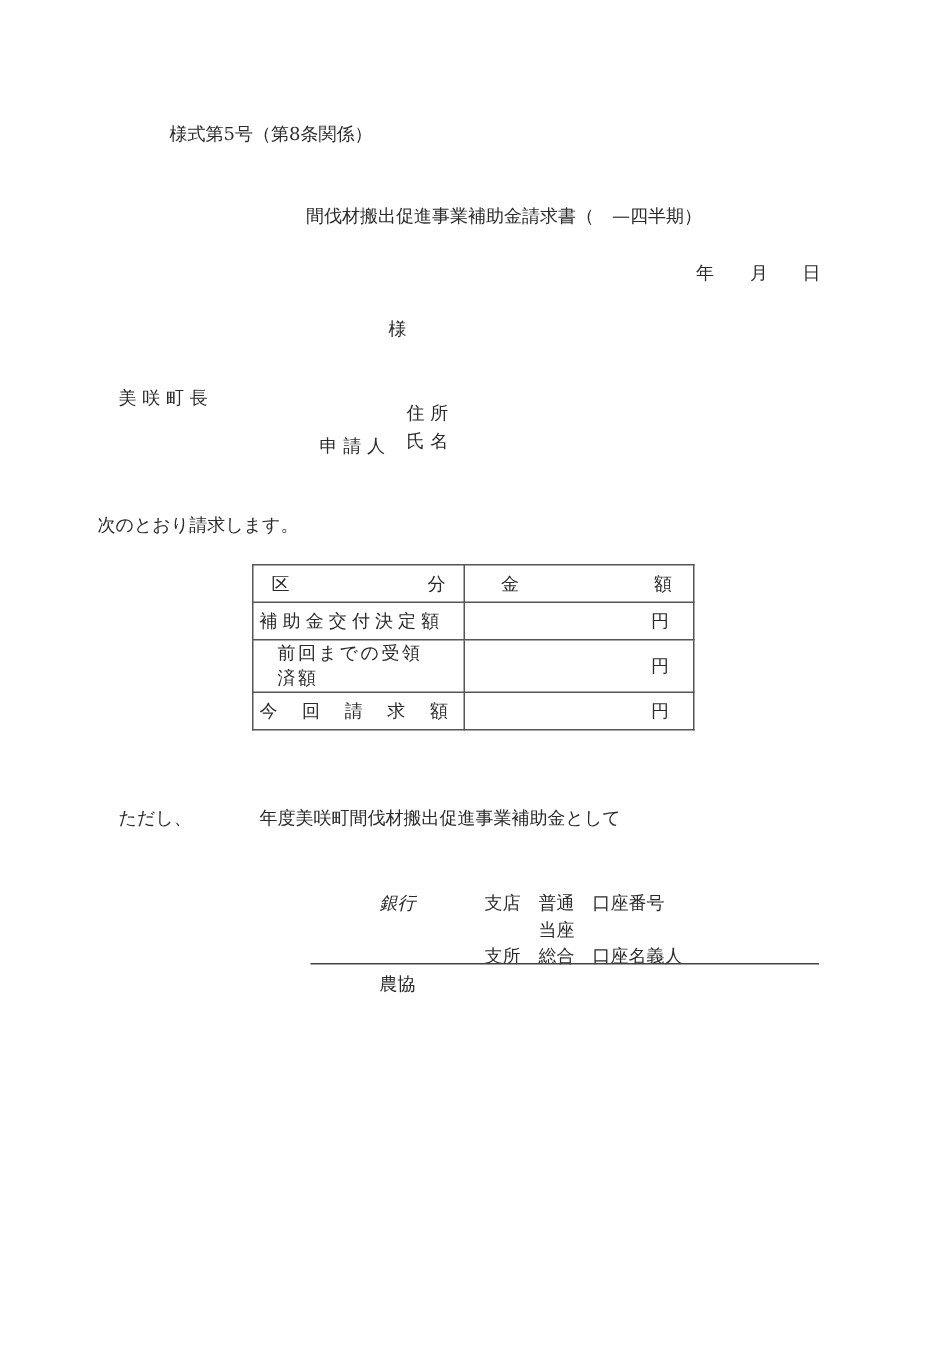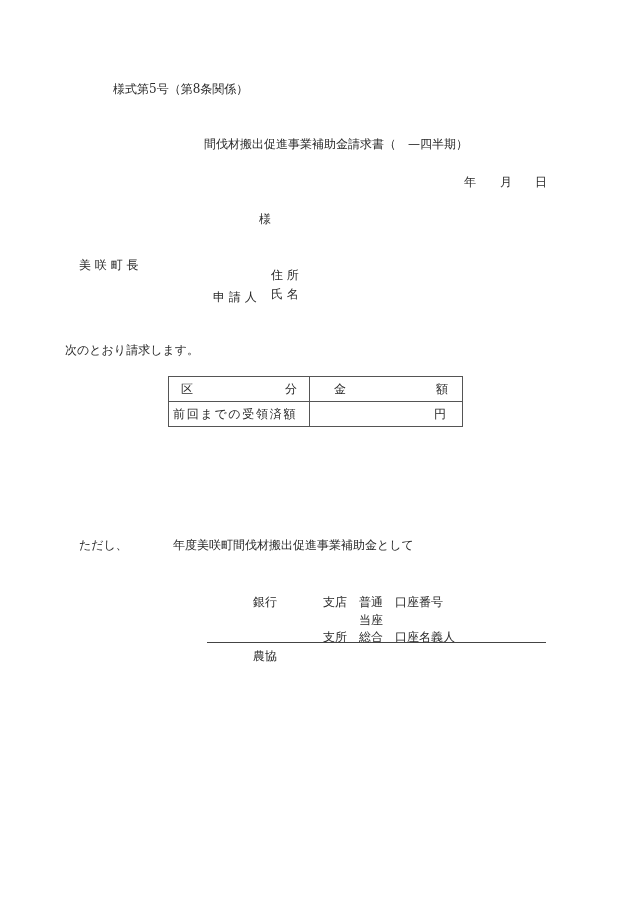--- a/index.html
+++ b/index.html
@@ -58,33 +58,41 @@
       </div>
     </td>
     <td class="c2">
       <div class="split" style="padding:0 6px 0 16px;">
         <span>金</span>
         <span>額</span>
       </div>
     </td>
   </tr>
   <tr>
-    <td class="c1" style="padding:0 4px; letter-spacing:1.7px;">前回までの受領済額</td>
+    <td class="c1" style="padding:0 4px; letter-spacing:3.4px;">補助金交付決定額</td>
+    <td class="c2 right"><span style="margin-right:8px;">円</span></td>
+  </tr>
+  <tr>
+    <td class="c1" style="padding:0 16px; letter-spacing:1.7px;">前回までの受領済額</td>
+    <td class="c2 right"><span style="margin-right:8px;">円</span></td>
+  </tr>
+  <tr>
+    <td class="c1" style="padding:0 4px; letter-spacing:2.2px;">今　回　請　求　額</td>
     <td class="c2 right"><span style="margin-right:8px;">円</span></td>
   </tr>
 </tbody>
   </table>
 
 <div>
   <span class="abs" style="left:79px; top:538px;">ただし、</span>
   <span class="abs" style="left:173px; top:538px;">年度美咲町間伐材搬出促進事業補助金として</span>
 </div>
 
 <div>
-  <span class="abs" style="left:253px; top:595px;">銀行</span>
+  <span class="abs" style="left:253px; top:595px;font-style:italic;">銀行</span>
   <span class="abs" style="left:323px; top:595px;">支店</span>
   <span class="abs" style="left:359px; top:595px;">普通</span>
   <span class="abs" style="left:395px; top:595px;text-align:center;">口座番号</span>
 
   <span class="abs" style="left:359px; top:613px;">当座</span>
 
   <span class="abs" style="left:253px; top:630px;margin-top:19px;">農協</span>
   <span class="abs" style="left:323px; top:630px;">支所</span>
   <span class="abs" style="left:359px; top:630px;">総合</span>
   <span class="abs" style="left:395px; top:630px;text-align:right;">口座名義人</span>

